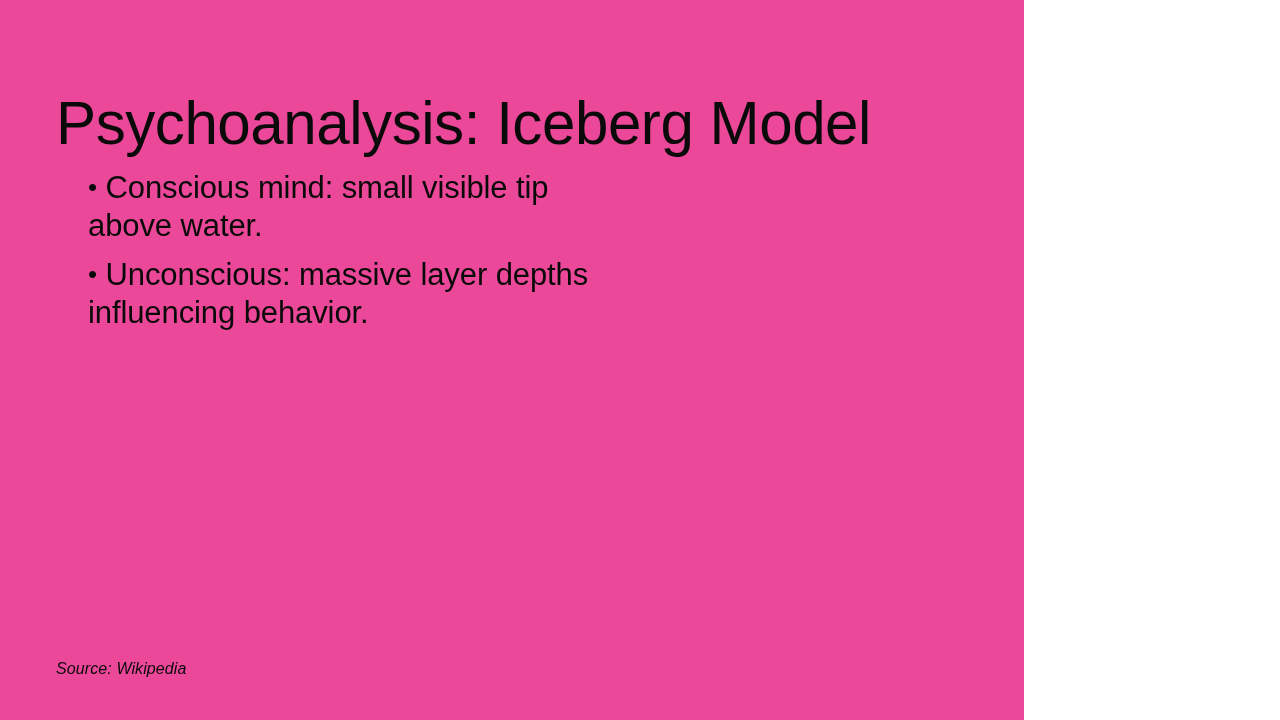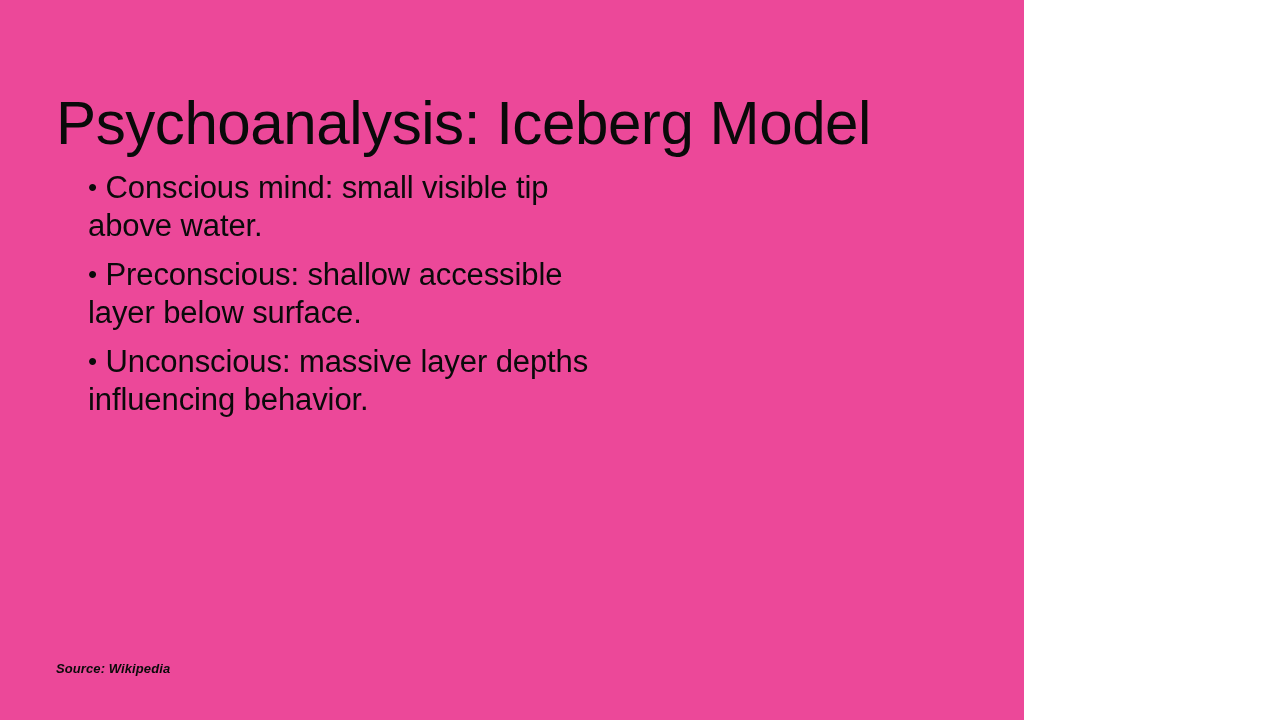--- a/index.html
+++ b/index.html
@@ -78,44 +78,41 @@
 
   .bullet-text {
     display: inline;
   }
 
   
   .source-note {
     position: absolute;
     left: 56px;
     top: 657px;
-    font-size: 13px;
+    font-size: 16px;
     line-height: 24px;
     font-style: italic;
-    font-weight: 700;
+    font-weight: 400;
     color: #0a0a0a;
     letter-spacing: 0.1px;
   }
 </style>
 </head>
 <body>
 
 <div class="slide">
 
   <h1 class="slide-title">Psychoanalysis: Iceberg Model</h1>
 
   <ul class="body-list">
 
     <li class="bullet-item">
       <span class="bullet-mark">•</span><span class="bullet-text"> Conscious mind: small visible tip above water.</span>
     </li>
 
-    <li class="bullet-item">
-      <span class="bullet-mark">•</span><span class="bullet-text"> Preconscious: shallow accessible layer below surface.</span>
-    </li>
 
     <li class="bullet-item">
       <span class="bullet-mark">•</span><span class="bullet-text"> Unconscious: massive layer depths influencing behavior.</span>
     </li>
 
   </ul>
 
   <div class="source-note">Source: Wikipedia</div>
 
 </div>

